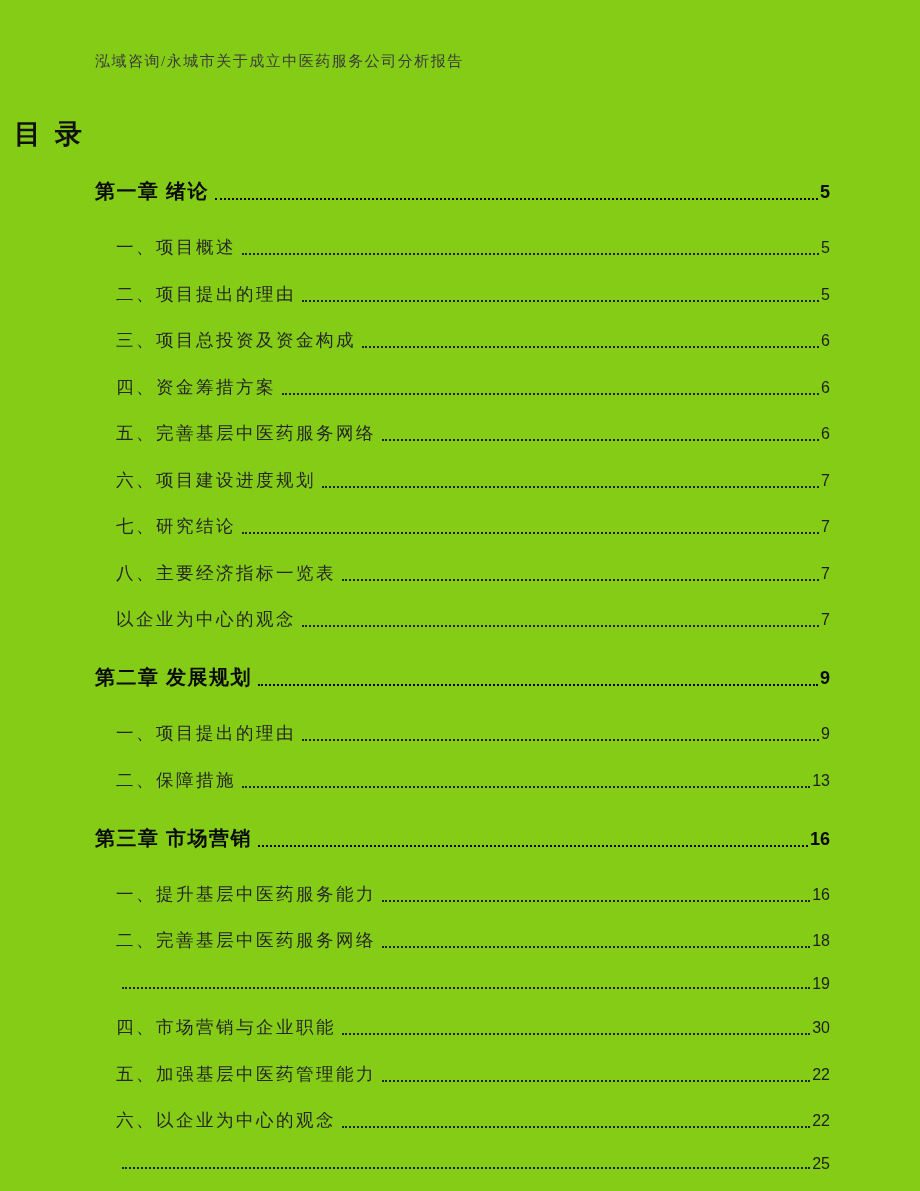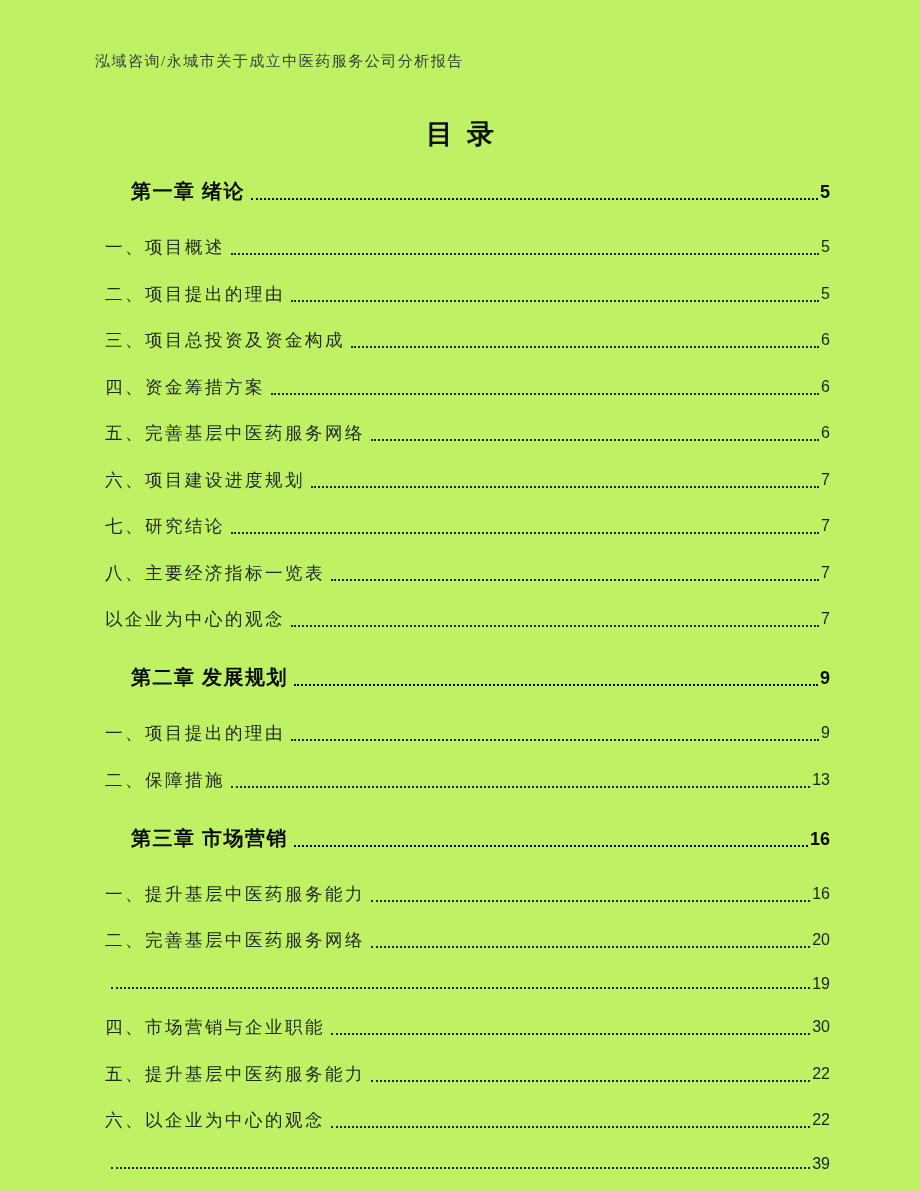--- a/index.html
+++ b/index.html
@@ -2,40 +2,39 @@
 <html><head>
 <meta charset="utf-8">
 <style>
   * { margin: 0; padding: 0; box-sizing: border-box; }
   html, body { background: #888; }
   .page {
     position: relative;
     width: 920px;
     height: 1191px;
     margin: 0 auto;
-    background: #bef264;
+    background: #84cc16;
     font-family: "Liberation Serif", "DejaVu Serif", serif;
     color: #1c1c1c;
     overflow: hidden;
   }
   .doc-header {
     position: absolute;
     top: 52px;
     left: 95px;
     font-size: 15px;
     letter-spacing: 1.5px;
     color: #3a3a3a;
     font-family: "Liberation Serif", "DejaVu Serif", serif;
   }
   .doc-title {
     position: absolute;
     top: 116px;
     left: 0;
     width: 100%;
-    text-align: center;
     font-size: 27px;
     font-weight: bold;
     letter-spacing: 14px;
     text-indent: 14px; 
     color: #111;
   }
   .toc {
     position: absolute;
     top: 178px;
     left: 95px;
@@ -46,30 +45,28 @@
     align-items: baseline;
     white-space: nowrap;
   }
   .chapter-row {
     margin-top: 33px;
     margin-bottom: 30px;
     font-size: 20px;
     font-weight: bold;
     letter-spacing: 1.5px;
     color: #0a0a0a;
-    margin-left: 36px;
   }
   .toc .chapter-row:first-child { margin-top: 0; }
   .entry-row {
-    margin-left: 10px;
+    margin-left: 21px;
     margin-bottom: 22.5px;
     font-size: 17.5px;
     letter-spacing: 2.5px;
     color: #262626;
-    align-items: center;
   }
   .leader {
     flex: 1 1 auto;
     align-self: flex-end;
     margin: 0 2px 4px 6px;
     border-bottom: 2.2px dotted #222;
     min-width: 20px;
   }
   .chapter-row .leader {
     border-bottom: 2.6px dotted #000;
@@ -184,45 +181,45 @@
 
   <div class="toc-row entry-row">
     <span>一、提升基层中医药服务能力</span>
     <span class="leader"></span>
     <span class="entry-page">16</span>
   </div>
 
   <div class="toc-row entry-row">
     <span>二、完善基层中医药服务网络</span>
     <span class="leader"></span>
-    <span class="entry-page">20</span>
+    <span class="entry-page">18</span>
   </div>
 
   <div class="toc-row entry-row">
     <span class="leader"></span>
     <span class="entry-page">19</span>
   </div>
 
   <div class="toc-row entry-row">
     <span>四、市场营销与企业职能</span>
     <span class="leader"></span>
     <span class="entry-page">30</span>
   </div>
 
   <div class="toc-row entry-row">
-    <span>五、提升基层中医药服务能力</span>
+    <span>五、加强基层中医药管理能力</span>
     <span class="leader"></span>
     <span class="entry-page">22</span>
   </div>
 
   <div class="toc-row entry-row">
     <span>六、以企业为中心的观念</span>
     <span class="leader"></span>
     <span class="entry-page">22</span>
   </div>
 
   <div class="toc-row entry-row">
     <span class="leader"></span>
-    <span class="entry-page">39</span>
+    <span class="entry-page">25</span>
   </div>
 </div>
 
 </div>
 
 </body></html>

